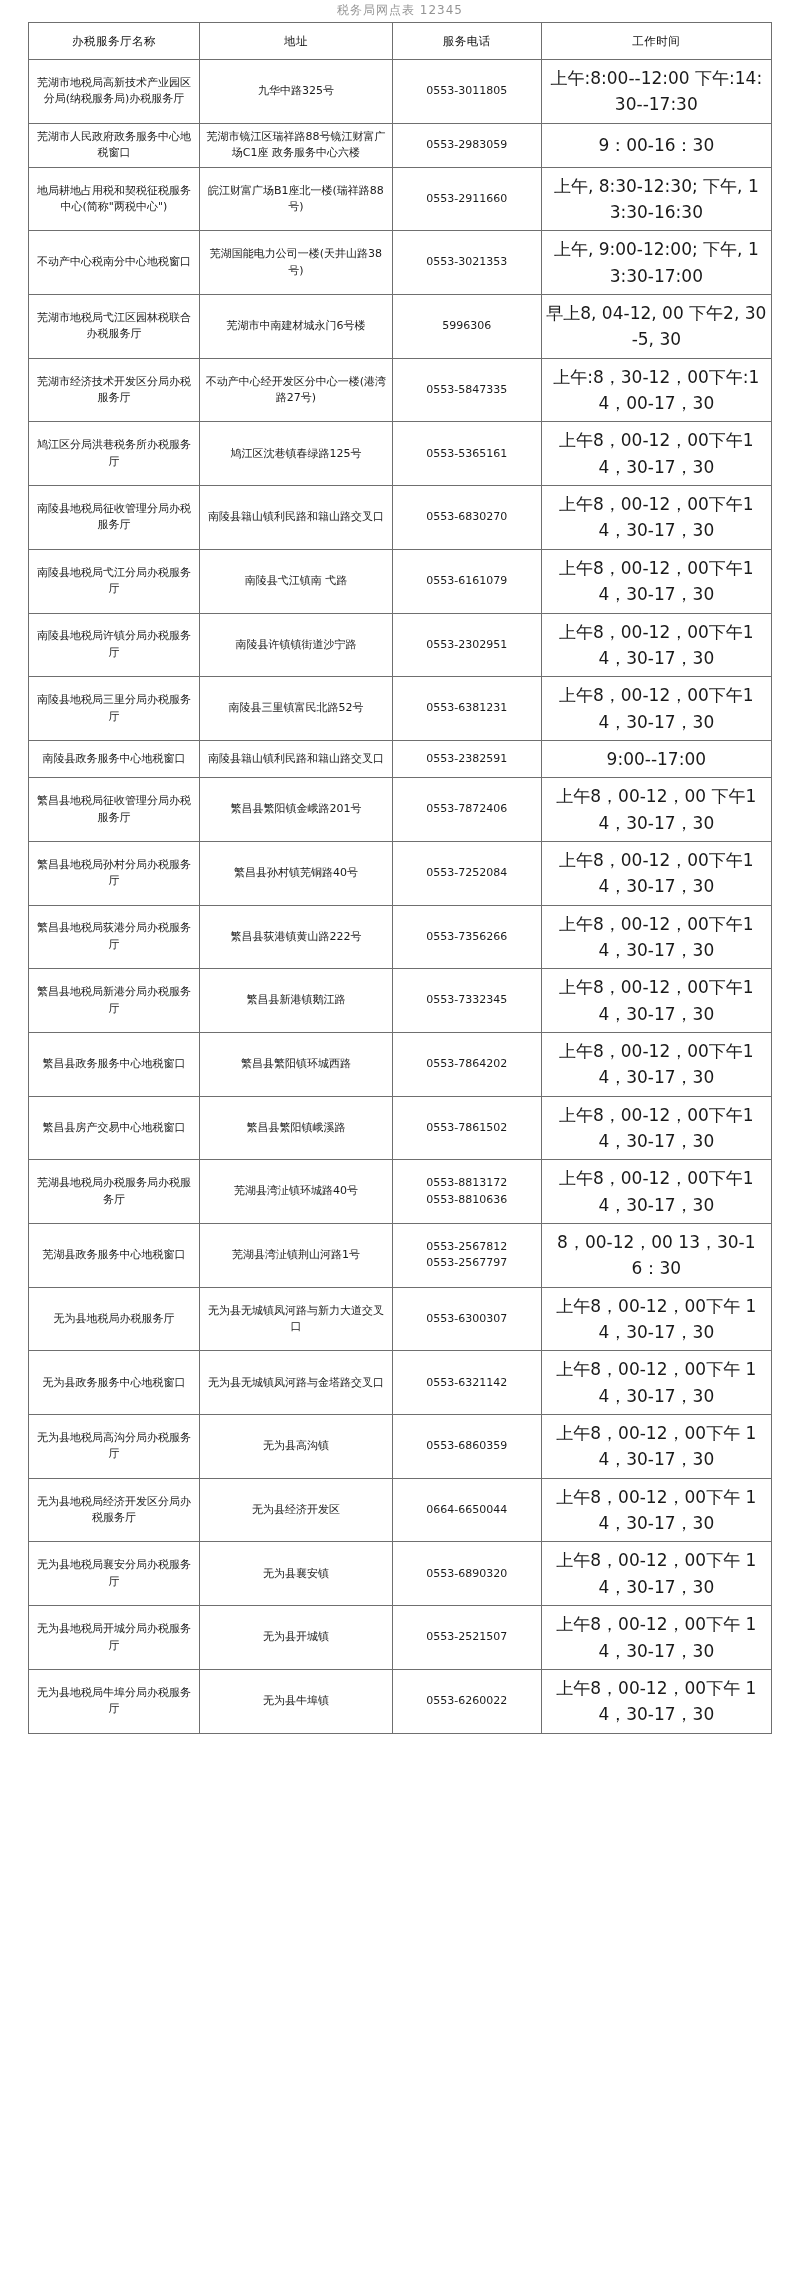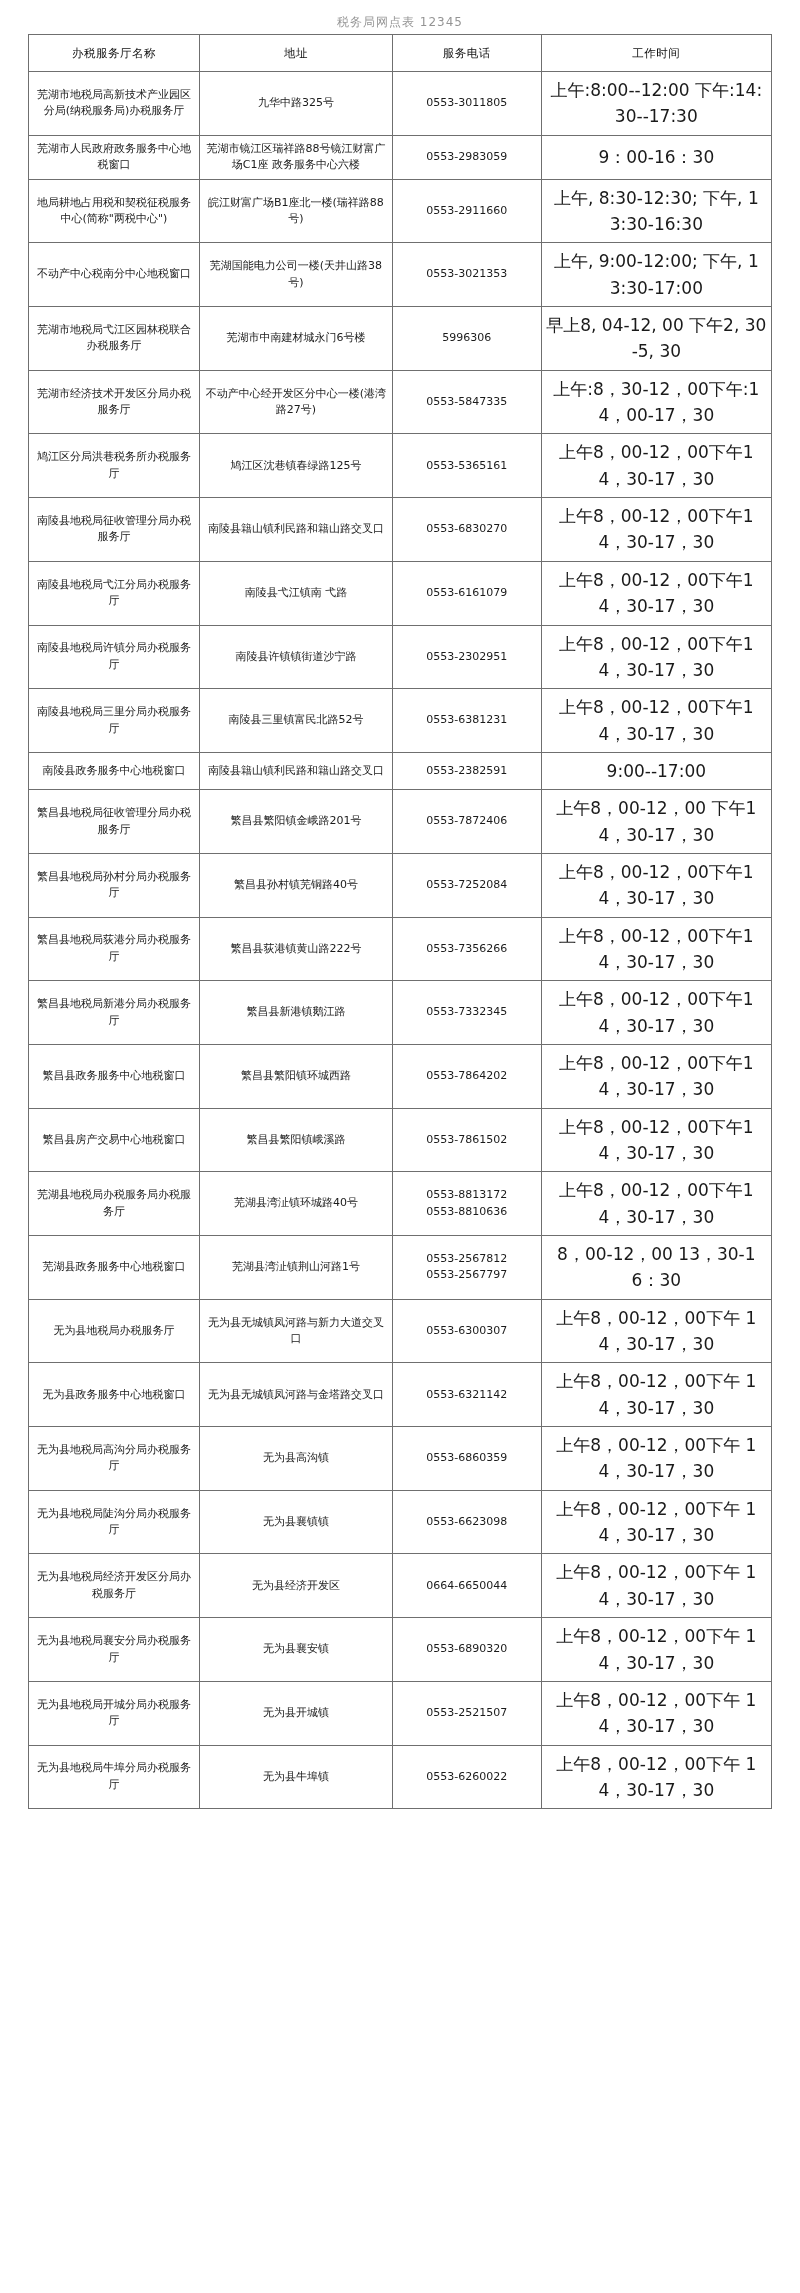--- a/index.html
+++ b/index.html
@@ -18,21 +18,21 @@
     width: 800px;
     box-sizing: border-box;
     padding: 0 0 12px 0;
     position: relative;
   }
   .doc-title {
     text-align: center;
     font-size: 12px;
     color: #3b3b3b;
     letter-spacing: 1px;
-    padding-top: 14px;
+    padding-top: 2px;
     padding-bottom: 3px;
     opacity: .55;
     font-family: "DejaVu Sans", sans-serif;
   }
   .table-wrap {
     width: 744px;
     margin: 0 auto;
   }
   table.svc {
     width: 100%;
@@ -225,26 +225,20 @@
             <td class="tel">0553-6321142</td>
             <td class="time">上午8，00-12，00下午 14，30-17，30</td>
           </tr>
           <tr>
             <td class="name">无为县地税局高沟分局办税服务厅</td>
             <td class="addr">无为县高沟镇</td>
             <td class="tel">0553-6860359</td>
             <td class="time">上午8，00-12，00下午 14，30-17，30</td>
           </tr>
           <tr>
-            <td class="name">无为县地税局陡沟分局办税服务厅</td>
-            <td class="addr">无为县襄镇镇</td>
-            <td class="tel">0553-6623098</td>
-            <td class="time">上午8，00-12，00下午 14，30-17，30</td>
-          </tr>
-          <tr>
             <td class="name">无为县地税局经济开发区分局办税服务厅</td>
             <td class="addr">无为县经济开发区</td>
             <td class="tel">0664-6650044</td>
             <td class="time">上午8，00-12，00下午 14，30-17，30</td>
           </tr>
           <tr>
             <td class="name">无为县地税局襄安分局办税服务厅</td>
             <td class="addr">无为县襄安镇</td>
             <td class="tel">0553-6890320</td>
             <td class="time">上午8，00-12，00下午 14，30-17，30</td>

